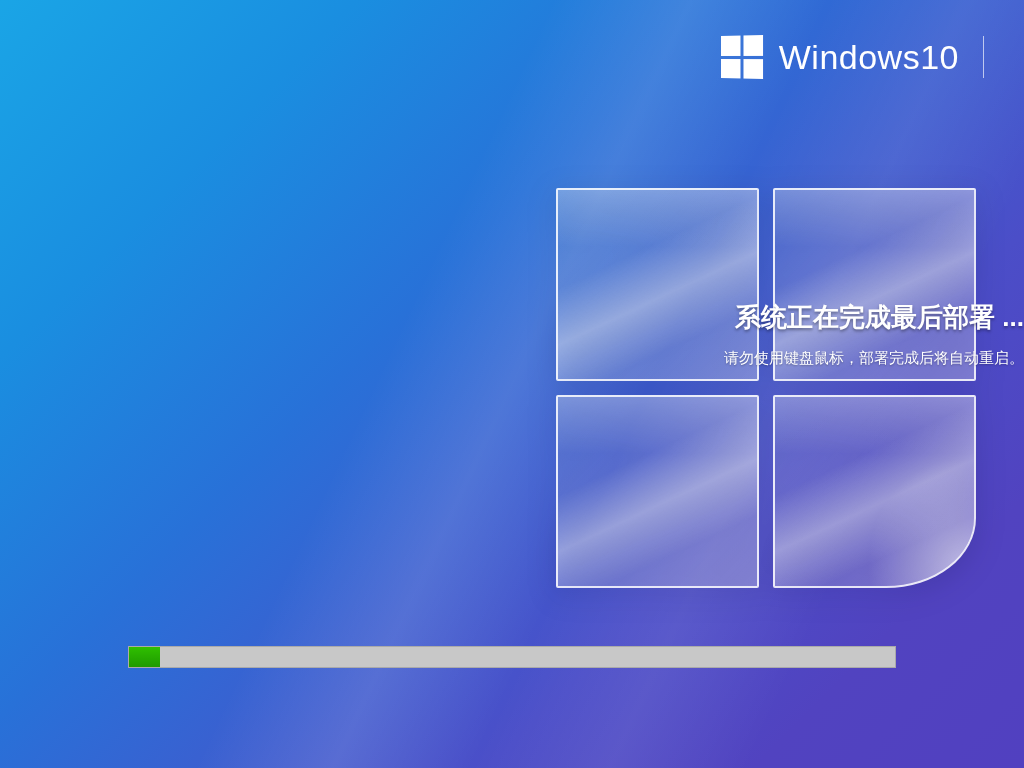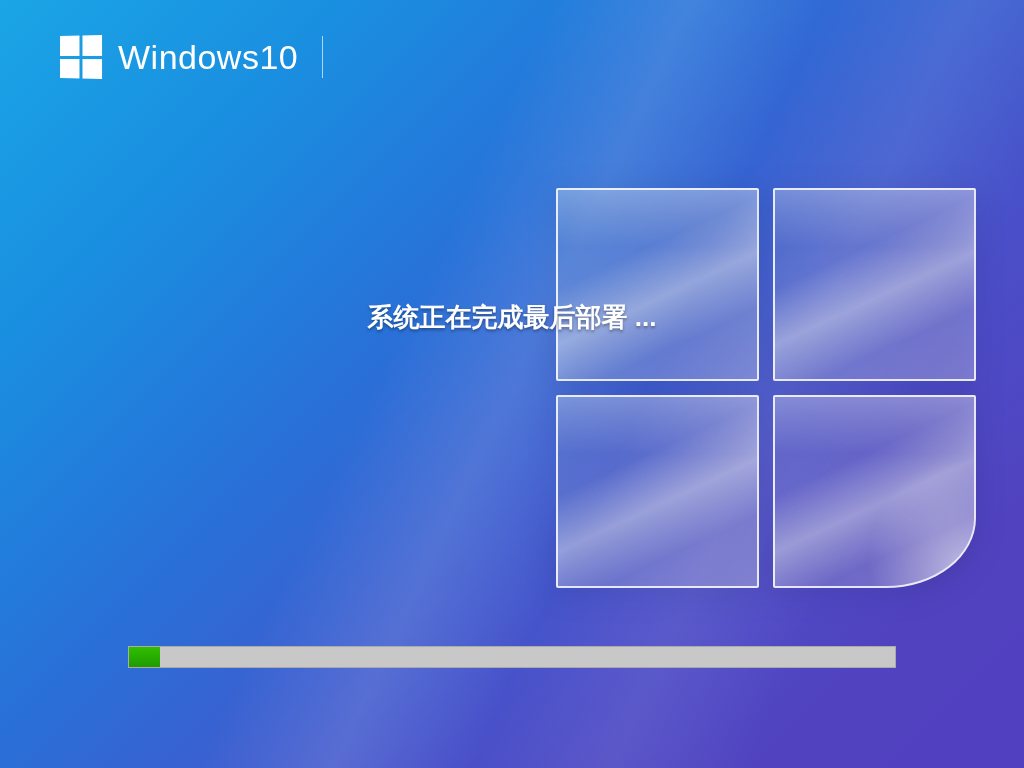--- a/index.html
+++ b/index.html
@@ -28,20 +28,21 @@
       pointer-events:none;
     }
 
     
     .header {
       position: absolute;
       top: 36px; left: 60px; right: 40px;
       display: flex;
       align-items: center;
       color: #fff;
+      justify-content: flex-end;
     }
     .win-logo {
       width: 42px; height: 42px;
       display: grid;
       grid-template-columns: 1fr 1fr;
       grid-template-rows: 1fr 1fr;
       gap: 3px;
       transform: perspective(260px) rotateY(-18deg);
       transform-origin: left center;
       margin-right: 16px;
@@ -98,21 +99,21 @@
       position:absolute; right:-30px; bottom:-20px;
       width:160px; height:160px;
       background: radial-gradient(ellipse at 70% 80%, rgba(255,255,255,0.5), rgba(255,255,255,0) 60%);
       transform: rotate(-10deg);
     }
 
     
     .msg-block {
       position:absolute;
       top: 300px; left: 0; right: 0;
-      text-align: center;
+      text-align: right;
       color:#fff;
       pointer-events:none;
     }
     .msg-main {
       font-size: 26px;
       font-weight: 700;
       text-shadow: 0 2px 3px rgba(0,0,0,0.35);
       margin-bottom: 14px;
     }
     .msg-sub {
@@ -153,19 +154,20 @@
 
   <div class="panes">
     <div class="pane"></div>
     <div class="pane"></div>
     <div class="pane"></div>
     <div class="pane br"></div>
   </div>
 
   <div class="msg-block">
     <div class="msg-main">系统正在完成最后部署 ...</div>
+    <div class="msg-sub">请勿使用键盘鼠标，部署完成后将自动重启。</div>
   </div>
 
   <div class="progress">
     <div class="progress-fill" style="width:4%"></div>
   </div>
 
 </div>
 
 </body></html>

